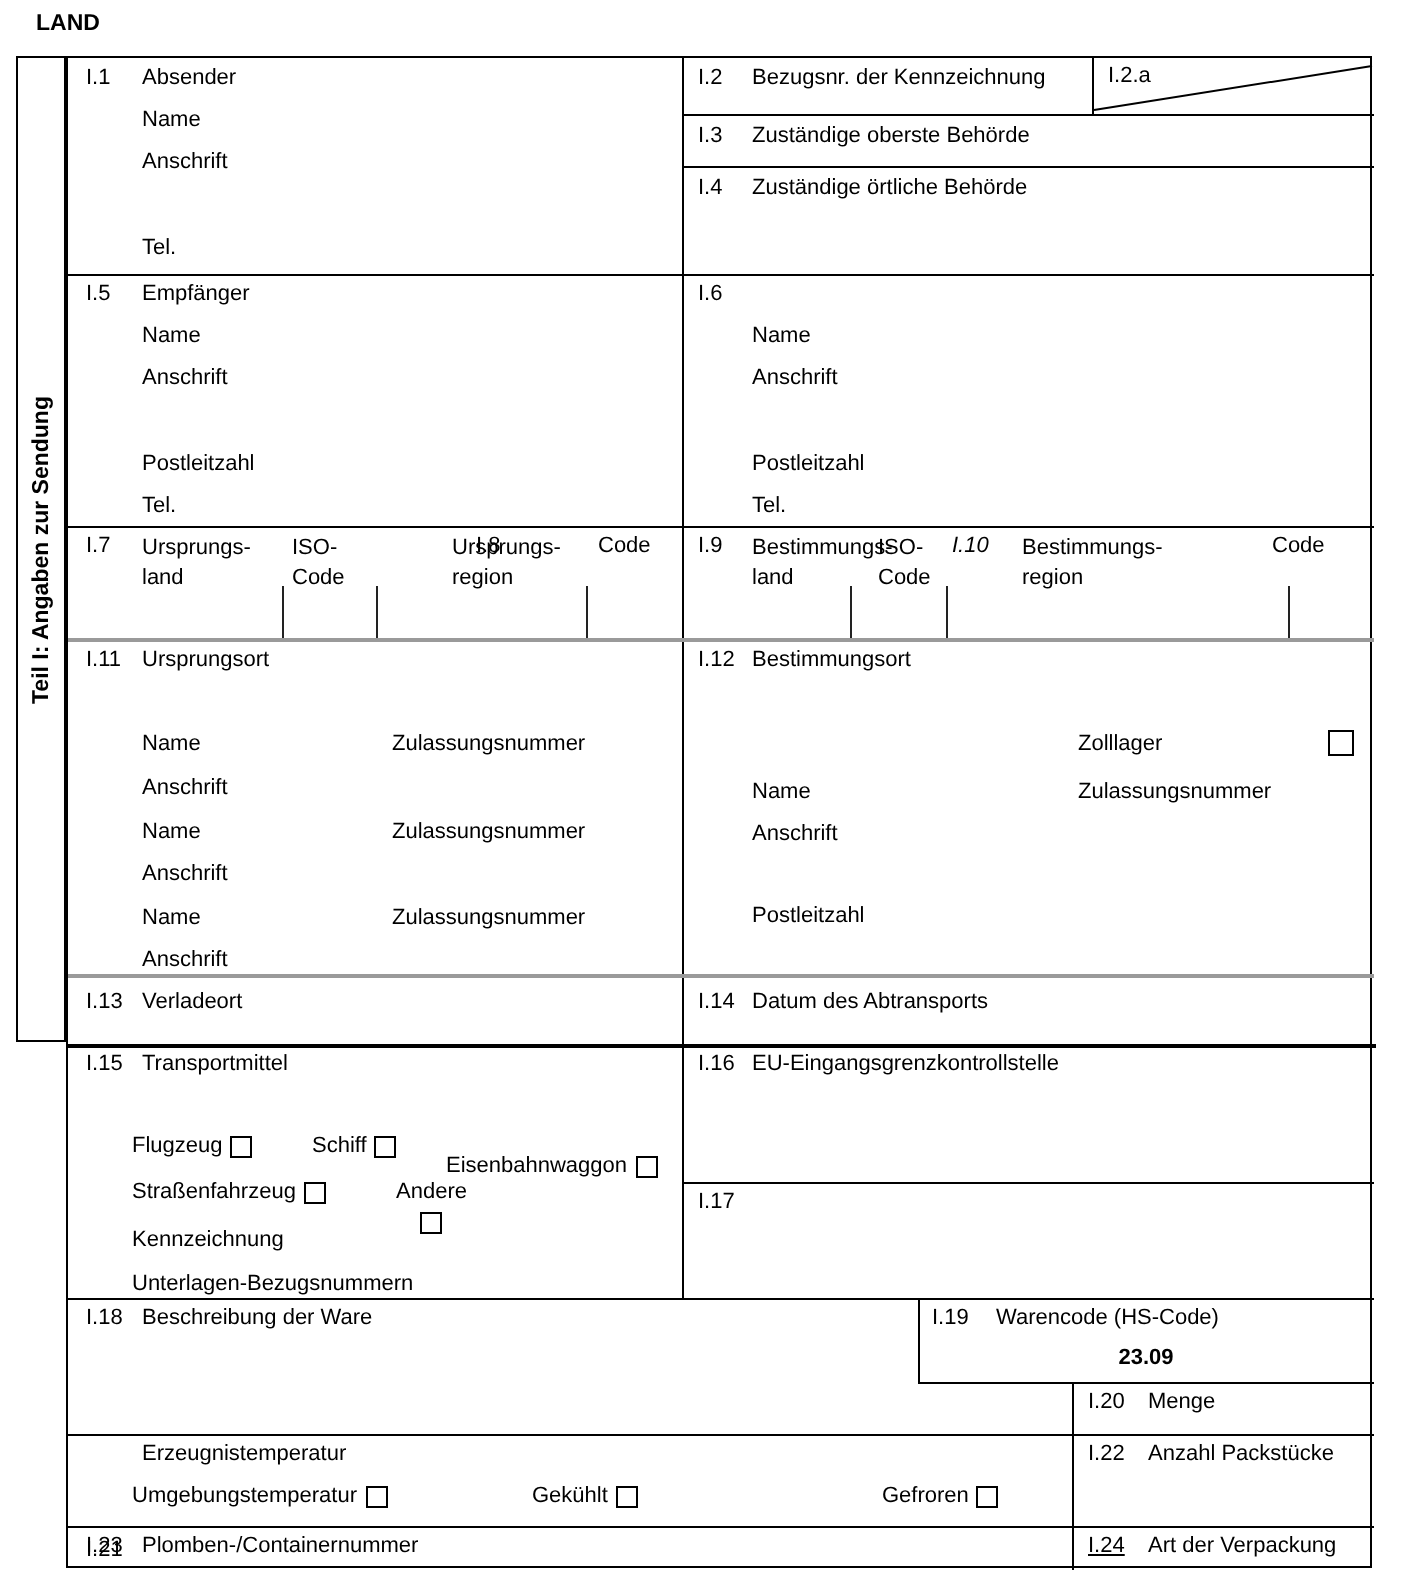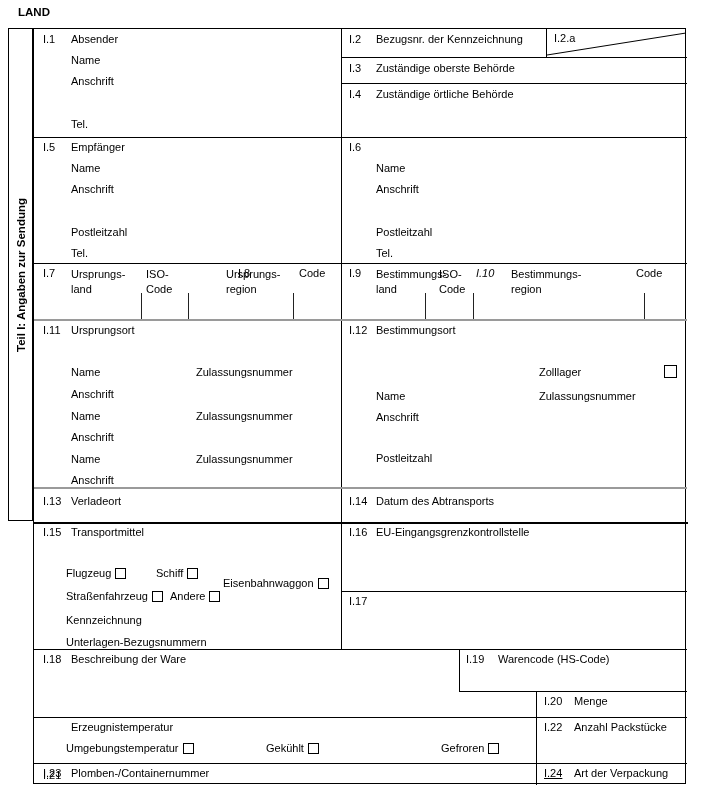--- a/index.html
+++ b/index.html
@@ -154,35 +154,36 @@
       <span class="cb"></span>
     </span>
     <span class="optrow" style="left:189px; top:548px;">
       <span>Eisenbahnwaggon</span>
       <span class="cb"></span>
     </span>
     <span class="optrow" style="left:32px;  top:561px;">
       <span>Straßenfahrzeug</span>
       <span class="cb"></span>
     </span>
-    <span class="optrow" style="left:136px; top:561px;">
+    <span class="optrow" style="left:164px; top:561px;flex-direction:column;">
       <span>Andere</span>
       <span class="cb"></span>
     </span>
     <span class="t" style="left:32px; top:585px;">Kennzeichnung</span>
     <span class="t" style="left:32px; top:607px;">Unterlagen-Bezugsnummern</span>
 
     <span class="t" style="left:315px; top:497px;">I.16</span>
     <span class="t" style="left:342px; top:497px;">EU-Eingangsgrenzkontrollstelle</span>
     <span class="t" style="left:315px; top:566px;">I.17</span>
 
     <span class="t" style="left:9px;  top:624px;">I.18</span>
     <span class="t" style="left:37px; top:624px;">Beschreibung der Ware</span>
     <span class="t" style="left:432px; top:624px;">I.19</span>
     <span class="t" style="left:464px; top:624px;">Warencode (HS-Code)</span>
+    <span class="center-bold" style="left:425px; top:644px; width:228px;">23.09</span>
     <span class="t" style="left:510px; top:666px;">I.20</span>
     <span class="t" style="left:540px; top:666px;">Menge</span>
 
     <span class="t" style="left:9px;  top:692px;margin-top:48px;">I.21</span>
     <span class="t" style="left:37px; top:692px;">Erzeugnistemperatur</span>
     <span class="optrow" style="left:32px; top:713px;">
       <span>Umgebungstemperatur</span>
       <span class="cb"></span>
     </span>
     <span class="optrow" style="left:232px; top:713px;">

